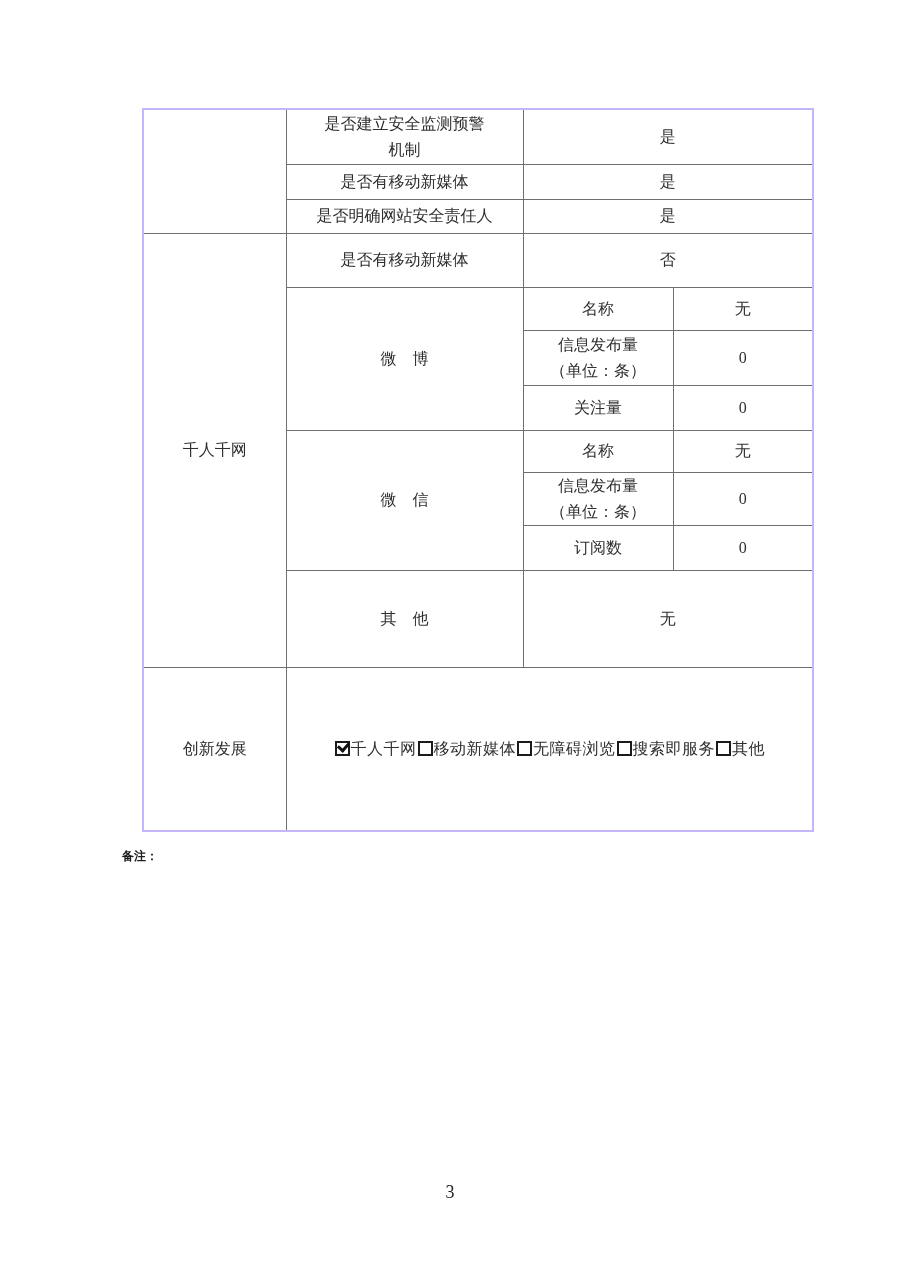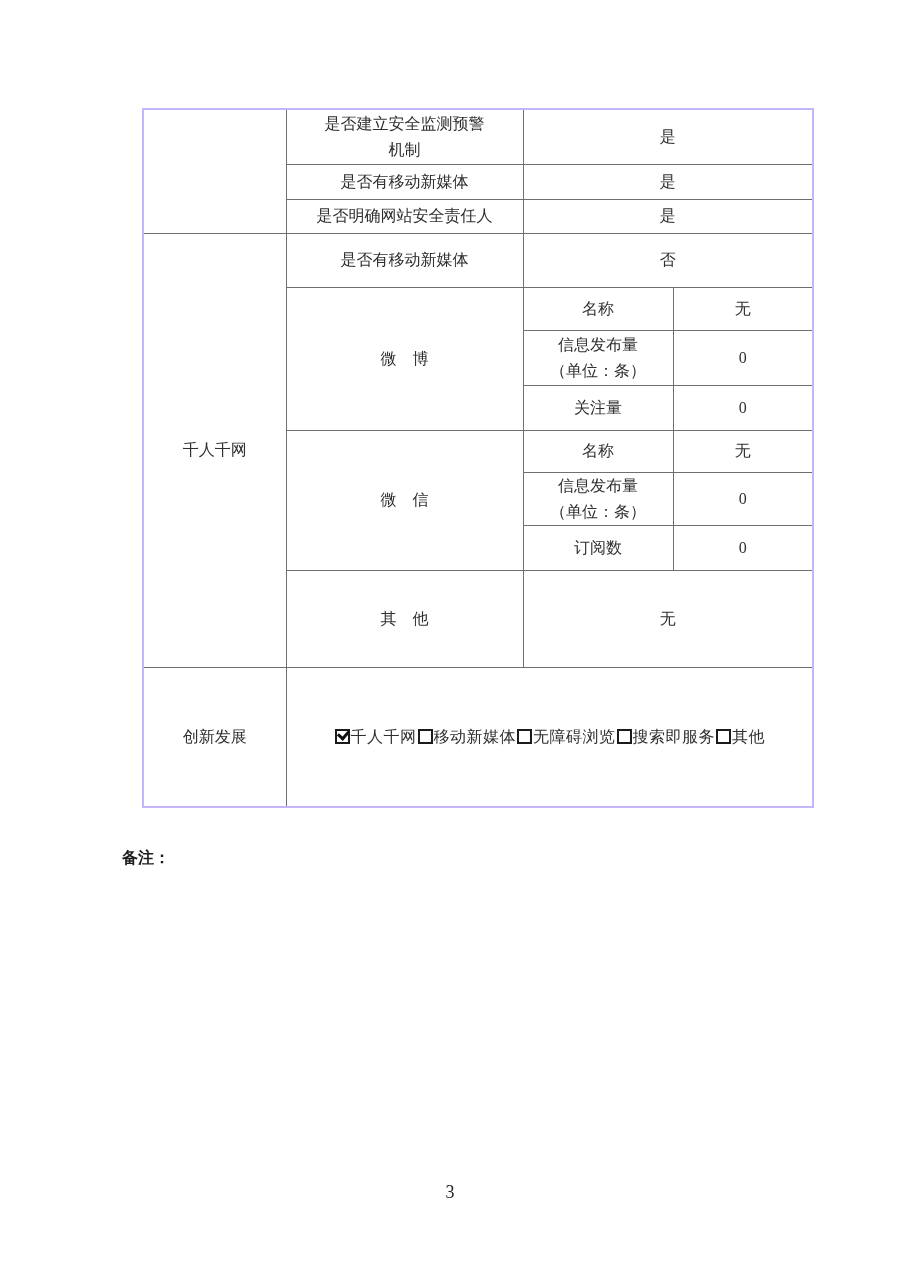--- a/index.html
+++ b/index.html
@@ -15,38 +15,38 @@
     border:2px solid #c4b5fd;
   }
   table.report td{
     border:1px solid #6f6f6f;
     text-align:center;vertical-align:middle;
     font-size:16px;line-height:26px;
     padding:0 4px;overflow:hidden;
   }
   .r1{height:55px}.r2{height:35px}.r3{height:34px}.r4{height:54px}
   .r5{height:43px}.r6{height:55px}.r7{height:45px}.r8{height:42px}
-  .r9{height:48px}.r10{height:45px}.r11{height:97px}.r12{height:140px}
+  .r9{height:48px}.r10{height:45px}.r11{height:97px}.r12{height:164px}
   td.pre{white-space:pre-line;}
   td.pre-left{white-space:pre-line;text-align:left;padding-left:24px;font-size:15px;}
   td.sub{font-size:15px;}
   td.check-cell{text-align:center;font-size:15.5px;letter-spacing:0.5px;padding:0;}
   .cb{
     display:inline-block;width:15px;height:15px;box-sizing:border-box;
     border:2px solid #1b1b1b;background:#fff;position:relative;
     vertical-align:-2px;margin:0 1px;
   }
   .cb.checked::before{
     content:"";position:absolute;left:1px;top:-1px;width:8px;height:5px;
     border-left:3px solid #111;border-bottom:3px solid #111;
     transform:rotate(-48deg);
   }
   .notes{
     position:absolute;left:122px;top:848px;
-    font-weight:bold;font-size:16px;color:#1d1d1d;
+    font-weight:bold;font-size:12px;color:#1d1d1d;
     font-family:"Liberation Sans","DejaVu Sans",sans-serif;
   }
   .pagenum{
     position:absolute;left:0;top:1182px;width:100%;
     text-align:center;font-size:18px;color:#222;
   }
 </style>
 </head>
 <body>
 

